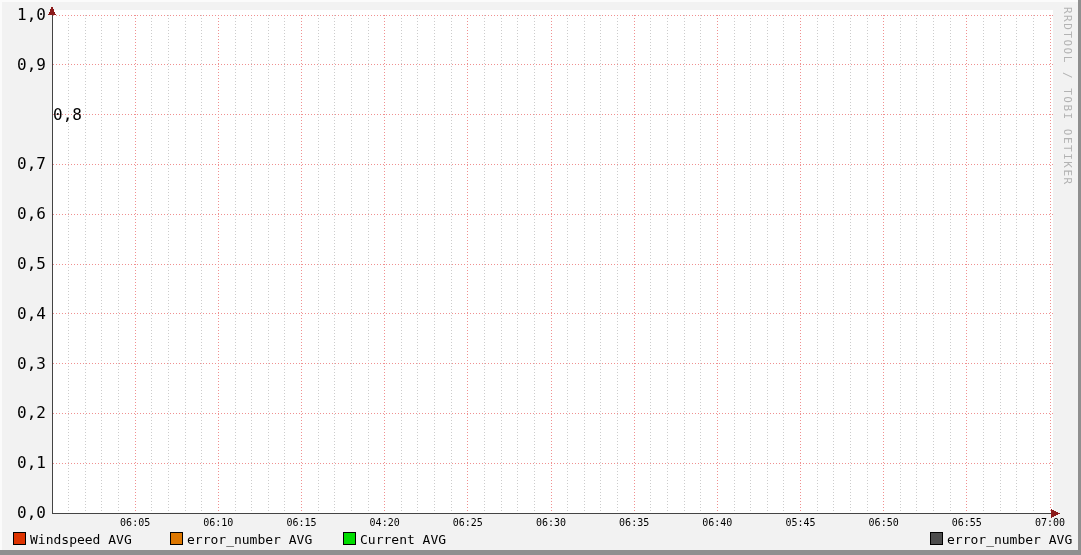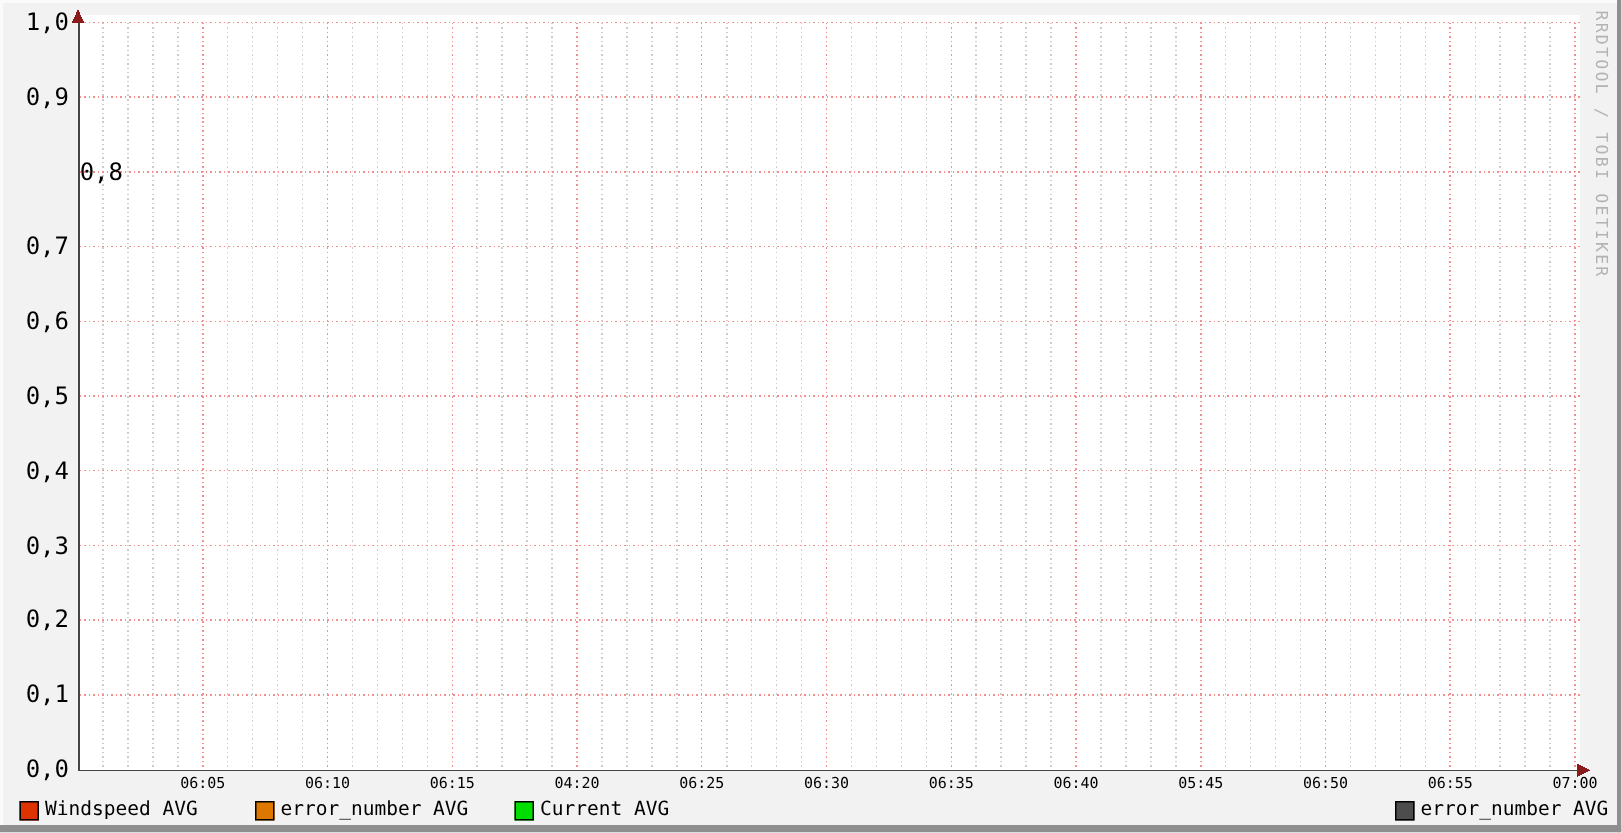--- a/index.html
+++ b/index.html
@@ -15,21 +15,21 @@
   .ytick{
     position:absolute;left:0;width:46px;height:14px;line-height:14px;
     text-align:right;font-size:16px;white-space:pre;
   }
   .xtick{
     position:absolute;width:48px;height:14px;line-height:14px;top:516px;
     text-align:center;font-size:10px;white-space:pre;
   }
   .legend-item{
     position:absolute;top:532px;height:15px;
-    display:flex;align-items:flex-end;font-size:13px;white-space:pre;
+    display:flex;align-items:flex-start;font-size:13px;white-space:pre;
   }
   .swatch{
     width:11px;height:11px;border:1px solid #000;margin-right:4px;
     flex:0 0 auto;
   }
   #watermark{
     position:absolute;left:1061px;top:7px;
     writing-mode:vertical-rl;
     font-size:11px;letter-spacing:1.5px;
     color:#b3b3b3;white-space:pre;

